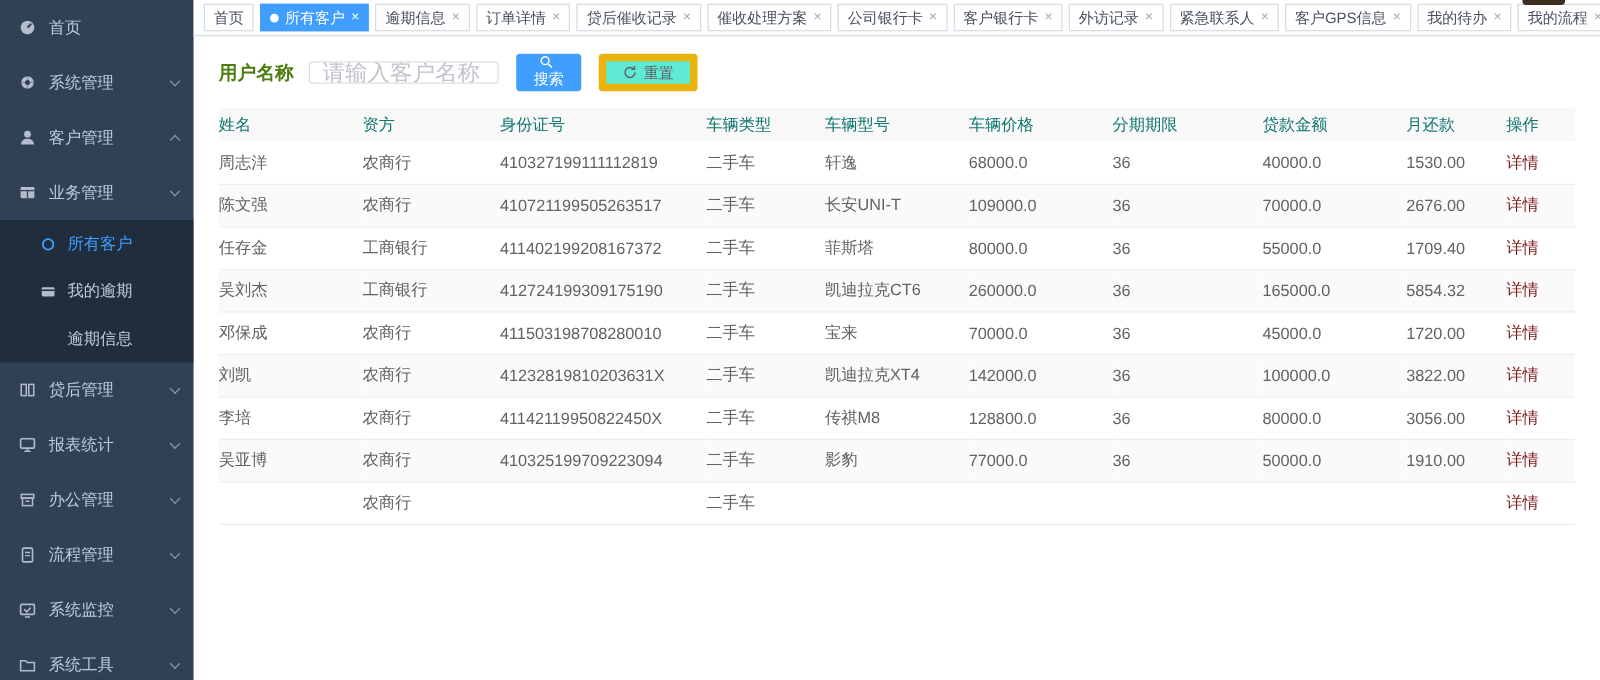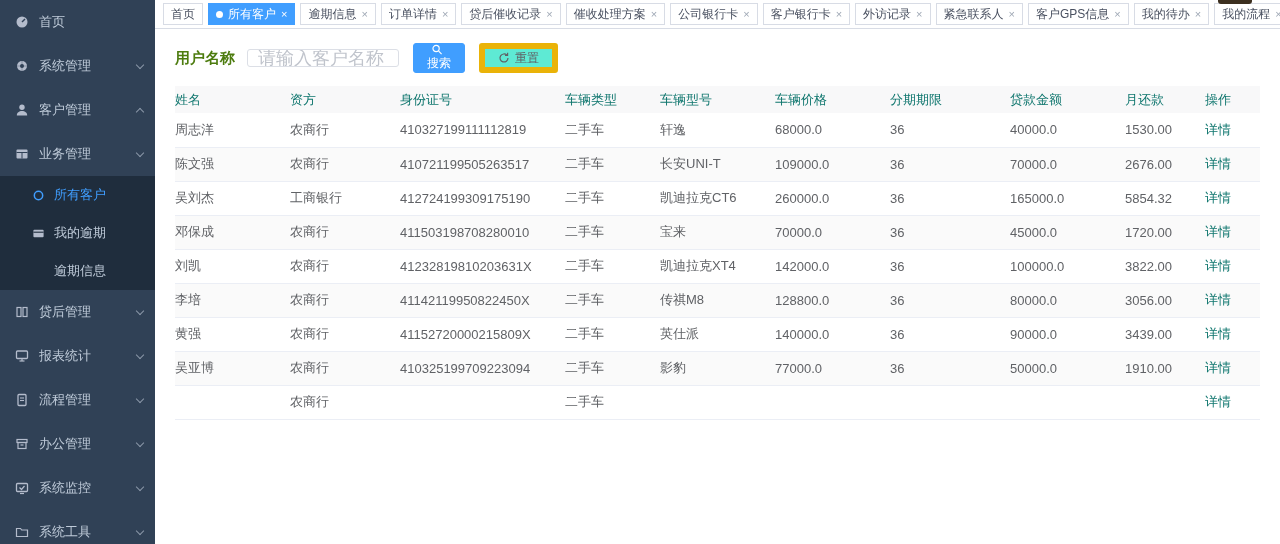--- a/index.html
+++ b/index.html
@@ -53,21 +53,21 @@
   .btn-plain { background: #5eead4; color: #606266; border: 6px solid #eab308; }
   
   .table-wrap { margin: 0 20px; flex: 1; overflow: hidden; }
   table { width: 100%; border-collapse: collapse; table-layout: fixed; font-size: 13px; }
   thead th { height: 27px; background: #f8f8f9; color: #0f766e; font-weight: normal;
     text-align: left; white-space: nowrap; overflow: hidden; }
   tbody td { height: 34px; color: #606266; border-bottom: 1px solid #ebeef5;
     white-space: nowrap; overflow: hidden; text-overflow: ellipsis; }
   tbody tr:nth-child(even) td { background: #fafafa; }
   th.col-op, td.col-op { padding-right: 2px; }
-  .link { color: #0f766e; cursor: pointer; margin-top: 45px; }
+  .link { color: #7f1d1d; cursor: pointer; margin-top: 45px; }
 </style>
 </head>
 <body>
 
 <div class="sidebar">
 
   <div class="side-item">
     <span class="ico">
       <svg width="14" height="14" viewBox="0 0 14 14">
           <circle cx="7" cy="7" r="5.5" fill="currentColor"></circle>
@@ -155,38 +155,38 @@
           <line x1="4.5" y1="12" x2="9.5" y2="12" stroke="currentColor" stroke-width="1.2"></line>
         </svg>
     </span>
     <span>报表统计</span>
     <span class="chev"></span>
   </div>
 
   <div class="side-item">
     <span class="ico">
       <svg width="14" height="14" viewBox="0 0 14 14">
+          <rect x="2" y="2.5" width="10" height="3" fill="none" stroke="currentColor" stroke-width="1.2"></rect>
+          <rect x="3" y="5.5" width="8" height="6" fill="none" stroke="currentColor" stroke-width="1.2"></rect>
+          <line x1="5.5" y1="8" x2="8.5" y2="8" stroke="currentColor" stroke-width="1.2"></line>
+        </svg>
+    </span>
+    <span>办公管理</span>
+    <span class="chev"></span>
+  </div>
+
+  <div class="side-item">
+    <span class="ico">
+      <svg width="14" height="14" viewBox="0 0 14 14">
           <rect x="3" y="1.5" width="8" height="11" rx="1" fill="none" stroke="currentColor" stroke-width="1.3"></rect>
           <line x1="5" y1="5" x2="9" y2="5" stroke="currentColor" stroke-width="1.1"></line>
           <line x1="5" y1="7.5" x2="9" y2="7.5" stroke="currentColor" stroke-width="1.1"></line>
         </svg>
     </span>
     <span>流程管理</span>
-    <span class="chev"></span>
-  </div>
-
-  <div class="side-item">
-    <span class="ico">
-      <svg width="14" height="14" viewBox="0 0 14 14">
-          <rect x="2" y="2.5" width="10" height="3" fill="none" stroke="currentColor" stroke-width="1.2"></rect>
-          <rect x="3" y="5.5" width="8" height="6" fill="none" stroke="currentColor" stroke-width="1.2"></rect>
-          <line x1="5.5" y1="8" x2="8.5" y2="8" stroke="currentColor" stroke-width="1.2"></line>
-        </svg>
-    </span>
-    <span>办公管理</span>
     <span class="chev"></span>
   </div>
 
   <div class="side-item">
     <span class="ico">
       <svg width="14" height="14" viewBox="0 0 14 14">
           <rect x="1.5" y="2.5" width="11" height="8" rx="1" fill="none" stroke="currentColor" stroke-width="1.3"></rect>
           <path d="M4.5 6.5l2 2 3-3.5" fill="none" stroke="currentColor" stroke-width="1.2"></path>
           <line x1="5" y1="12.5" x2="9" y2="12.5" stroke="currentColor" stroke-width="1.2"></line>
         </svg>
@@ -331,20 +331,32 @@
             <td>410721199505263517</td>
             <td>二手车</td>
             <td>长安UNI-T</td>
             <td>109000.0</td>
             <td>36</td>
             <td>70000.0</td>
             <td>2676.00</td>
             <td class="col-op"><span class="link">详情</span></td>
           </tr>
           <tr>
+            <td>任存金</td>
+            <td>工商银行</td>
+            <td>411402199208167372</td>
+            <td>二手车</td>
+            <td>菲斯塔</td>
+            <td>80000.0</td>
+            <td>36</td>
+            <td>55000.0</td>
+            <td>1709.40</td>
+            <td class="col-op"><span class="link">详情</span></td>
+          </tr>
+          <tr>
             <td>吴刘杰</td>
             <td>工商银行</td>
             <td>412724199309175190</td>
             <td>二手车</td>
             <td>凯迪拉克CT6</td>
             <td>260000.0</td>
             <td>36</td>
             <td>165000.0</td>
             <td>5854.32</td>
             <td class="col-op"><span class="link">详情</span></td>
@@ -379,32 +391,20 @@
             <td>41142119950822450X</td>
             <td>二手车</td>
             <td>传祺M8</td>
             <td>128800.0</td>
             <td>36</td>
             <td>80000.0</td>
             <td>3056.00</td>
             <td class="col-op"><span class="link">详情</span></td>
           </tr>
           <tr>
-            <td>黄强</td>
-            <td>农商行</td>
-            <td>41152720000215809X</td>
-            <td>二手车</td>
-            <td>英仕派</td>
-            <td>140000.0</td>
-            <td>36</td>
-            <td>90000.0</td>
-            <td>3439.00</td>
-            <td class="col-op"><span class="link">详情</span></td>
-          </tr>
-          <tr>
             <td>吴亚博</td>
             <td>农商行</td>
             <td>410325199709223094</td>
             <td>二手车</td>
             <td>影豹</td>
             <td>77000.0</td>
             <td>36</td>
             <td>50000.0</td>
             <td>1910.00</td>
             <td class="col-op"><span class="link">详情</span></td>

